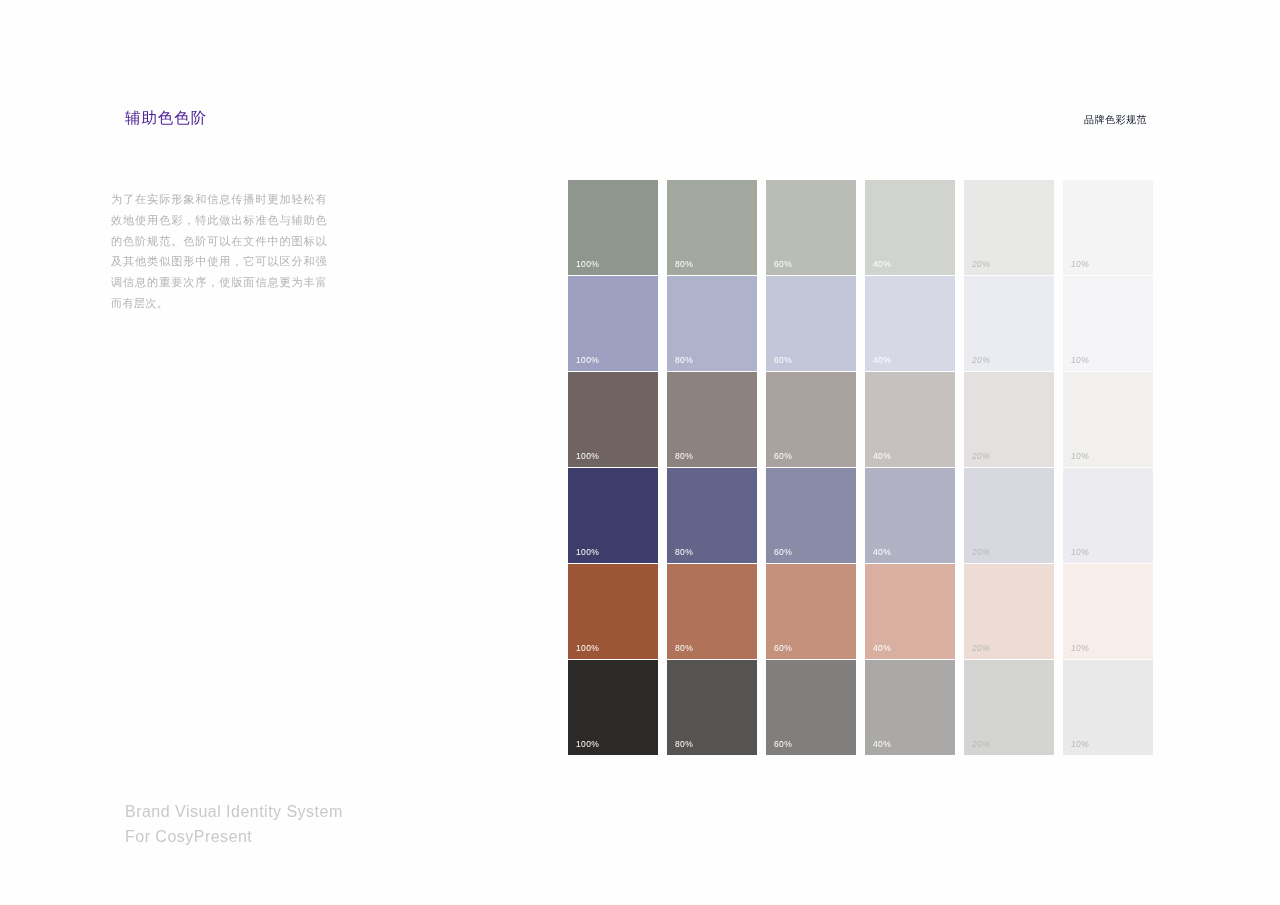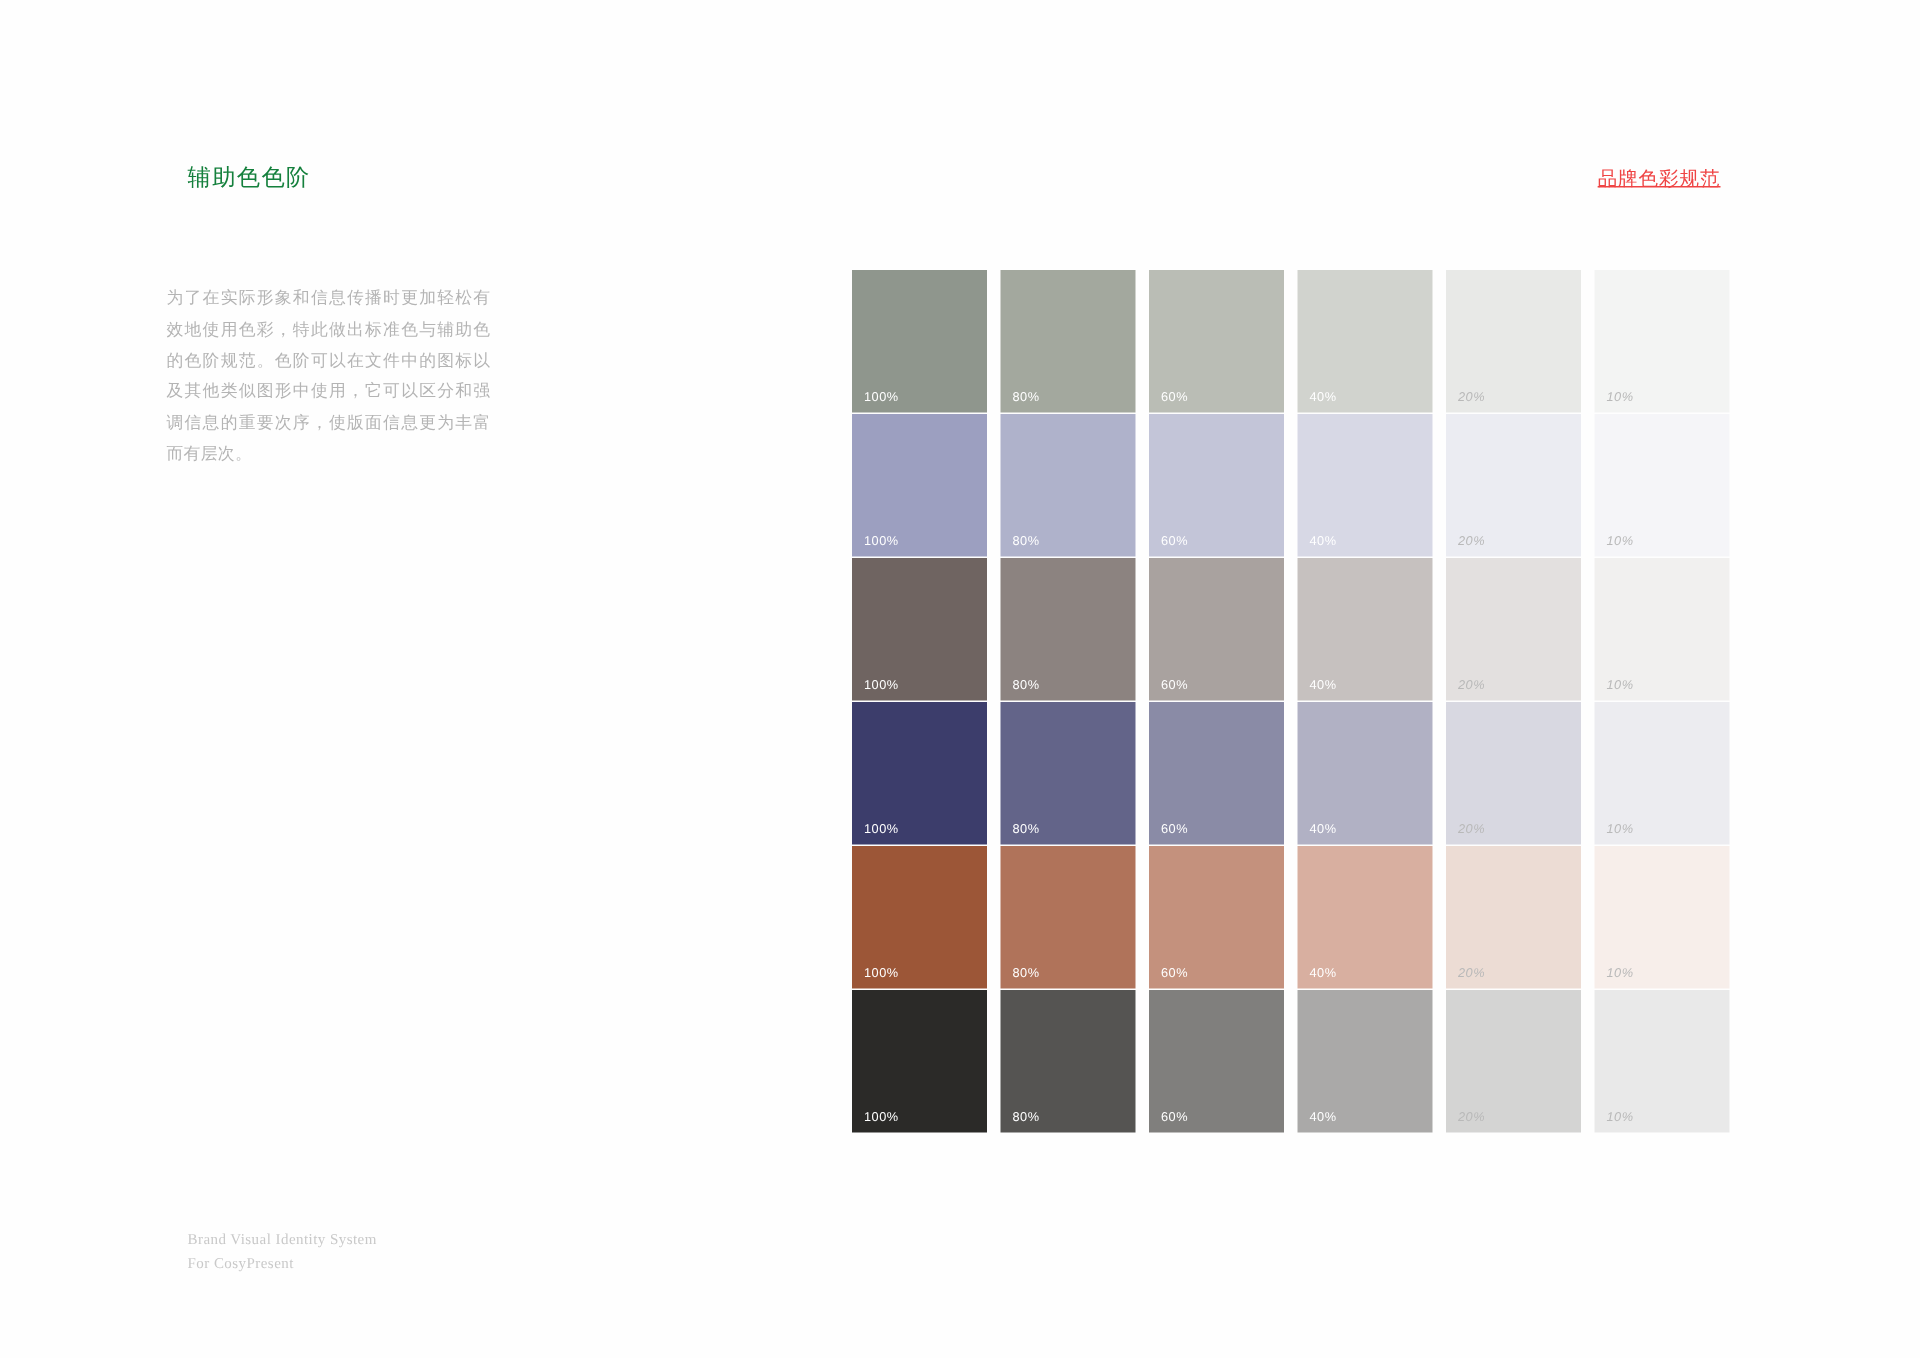--- a/index.html
+++ b/index.html
@@ -30,33 +30,32 @@
     top: 110px;
     right: 133px;
     height: 30px;
     display: flex;
     align-items: baseline;
     justify-content: space-between;
   }
   .page-title {
     font-size: 15.5px;
     letter-spacing: 0.06em;
-    color: #15803d;
+    color: #4c1d95;
     font-weight: 400;
     line-height: 1;
     margin: 0;
     white-space: nowrap;
   }
   .header-right {
-    font-size: 13px;
+    font-size: 10px;
     letter-spacing: 0.05em;
-    color: #ef4444;
+    color: #0f172a;
     font-weight: 400;
     white-space: nowrap;
-    text-decoration: underline;
   }
 
   
   .description {
     position: absolute;
     left: 111px;
     top: 178px;
     width: 216px;
     font-size: 11.2px;
     line-height: 1.85;
@@ -97,25 +96,24 @@
   .swatch.light-label .swatch-label {
     color: #b9b9b9;
     font-style: italic;
   }
 
   
   .footer {
     position: absolute;
     left: 125px;
     bottom: 55px;
-    font-size: 10px;
+    font-size: 16px;
     line-height: 1.55;
     color: #c9c9c9;
     letter-spacing: 0.03em;
-    font-family: Liberation Serif, serif;
   }
   .footer-line { display: block; white-space: nowrap; }
 </style>
 </head>
 <body>
 
 <div class="page">
 
   <div class="header">
     <h1 class="page-title">辅助色色阶</h1>

